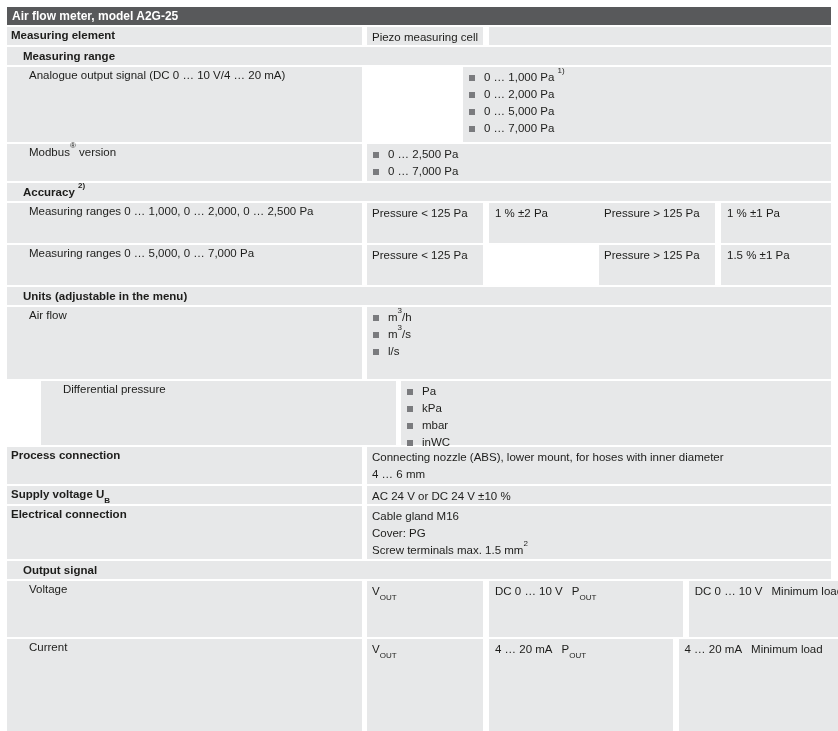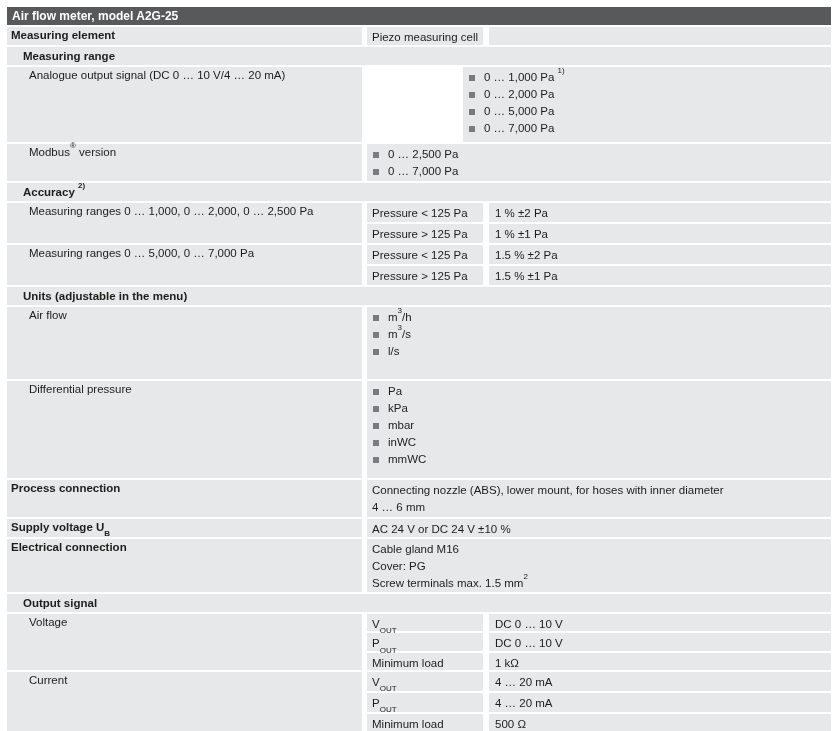--- a/index.html
+++ b/index.html
@@ -25,21 +25,21 @@
     align-items:center;padding-left:16px;box-sizing:border-box;
   }
   .cell{background:var(--row-bg);}
   .label-cell{
     width:355px;flex:none;padding:2px 4px 0 4px;box-sizing:border-box;font-weight:bold;
   }
   .label-cell.indent{padding-left:22px;font-weight:normal;}
   .vgap{width:5px;flex:none;background:#fff;}
   .vgap2{width:6px;flex:none;background:#fff;}
   .value-area{flex:1;display:flex;min-width:0;}
-  .value-area.subcol{flex-direction:column;row-gap:2px;}
+  .value-area.subcol{flex-direction:row;row-gap:2px;}
   .subrow{display:flex;flex:1;min-height:0;}
   .value-cell{flex:1;padding:2px 6px 0 5px;box-sizing:border-box;}
   .mid-cell{width:116px;flex:none;padding:2px 4px 0 5px;box-sizing:border-box;}
   .right-cell{flex:1;padding:2px 4px 0 6px;box-sizing:border-box;}
   .vline{line-height:17px;white-space:nowrap;}
   .bullet-line{display:flex;line-height:17px;}
   .sq{width:6px;height:6px;background:var(--bullet);margin:6px 9px 0 1px;flex:none;}
   sup{font-size:8px;position:relative;top:-3.5px;line-height:0;}
   sub{font-size:8px;position:relative;top:2px;line-height:0;}
   .txt{white-space:nowrap;}
@@ -134,23 +134,20 @@
     </div>
     <div class="row" style="height: 40px;">
       <div class="cell label-cell indent"><span class="txt">Measuring ranges 0 … 5,000, 0 … 7,000 Pa</span></div>
       <div class="vgap"></div>
       <div class="value-area subcol">
         <div class="subrow">
           <div class="cell mid-cell">
             <div class="vline">Pressure &lt; 125 Pa</div>
           </div>
           <div class="vgap2"></div>
-          <div class="cell right-cell">
-            <div class="vline">1.5 % ±2 Pa</div>
-          </div>
         </div>
         <div class="subrow">
           <div class="cell mid-cell">
             <div class="vline">Pressure &gt; 125 Pa</div>
           </div>
           <div class="vgap2"></div>
           <div class="cell right-cell">
             <div class="vline">1.5 % ±1 Pa</div>
           </div>
         </div>
@@ -172,21 +169,21 @@
             <span class="sq"></span>
             <span class="txt">m<sup>3</sup>/s</span>
           </div>
           <div class="bullet-line">
             <span class="sq"></span>
             <span class="txt">l/s</span>
           </div>
         </div>
       </div>
     </div>
-    <div class="row" style="height: 97px;">
+    <div class="row" style="height: 64px; margin-left: 34px;">
       <div class="cell label-cell indent"><span class="txt">Differential pressure</span></div>
       <div class="vgap"></div>
       <div class="value-area">
         <div class="cell value-cell">
           <div class="bullet-line">
             <span class="sq"></span>
             <span class="txt">Pa</span>
           </div>
           <div class="bullet-line">
             <span class="sq"></span>

